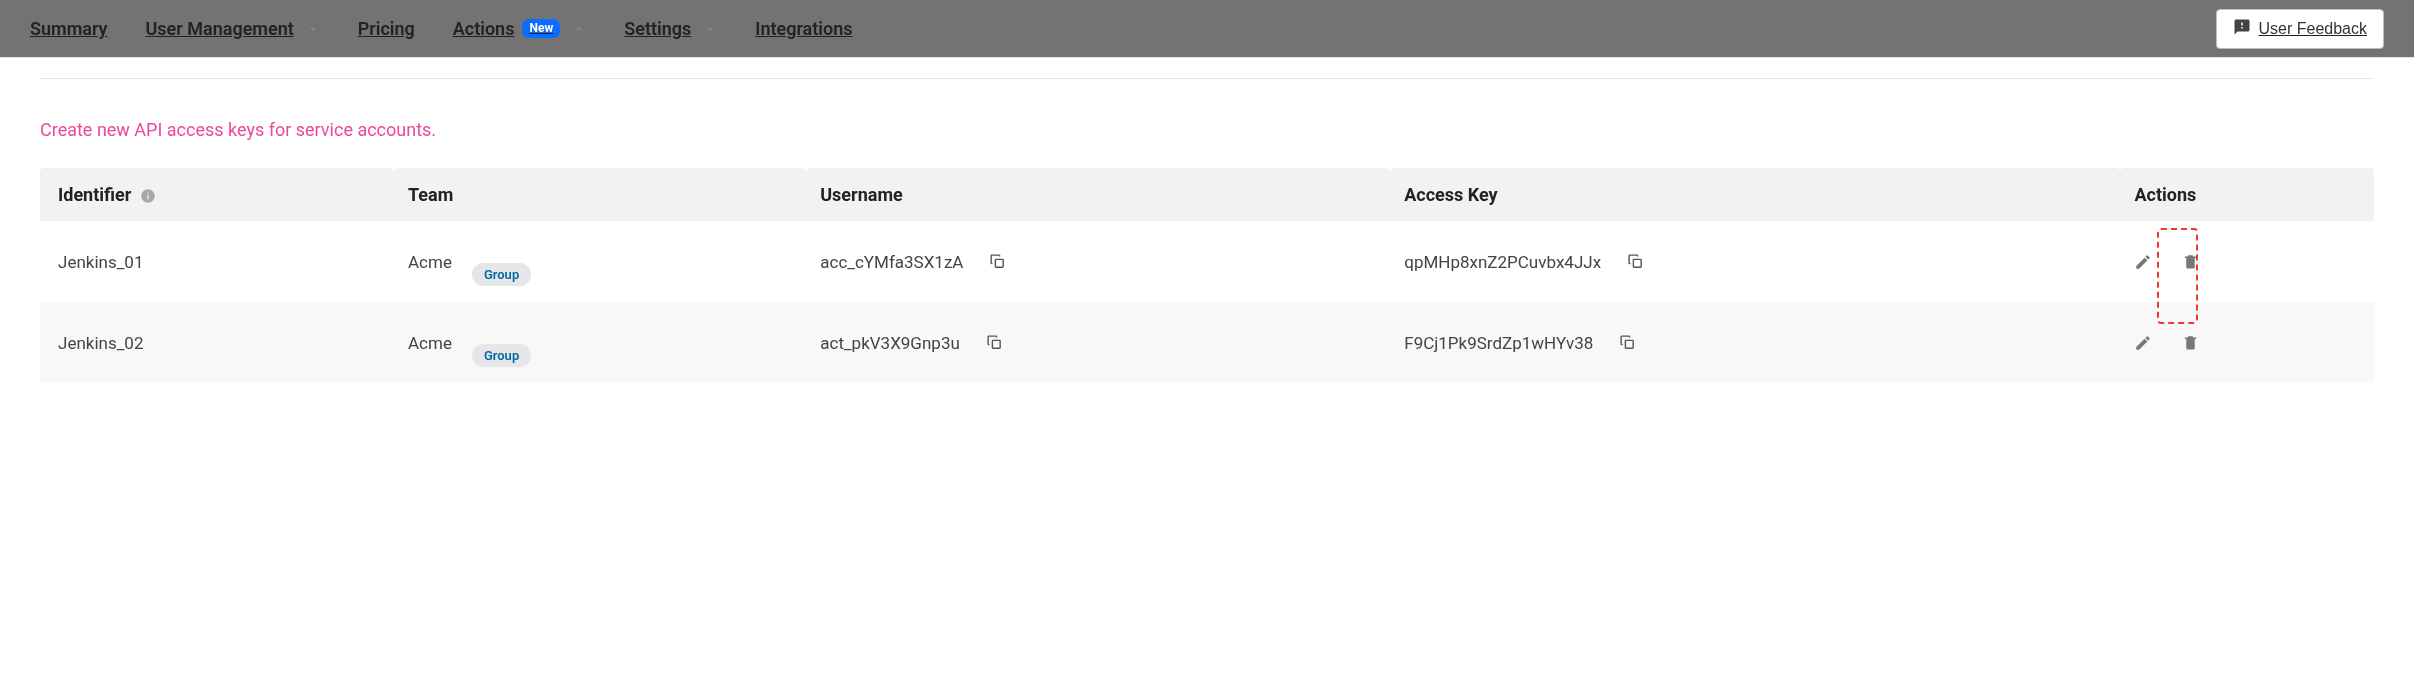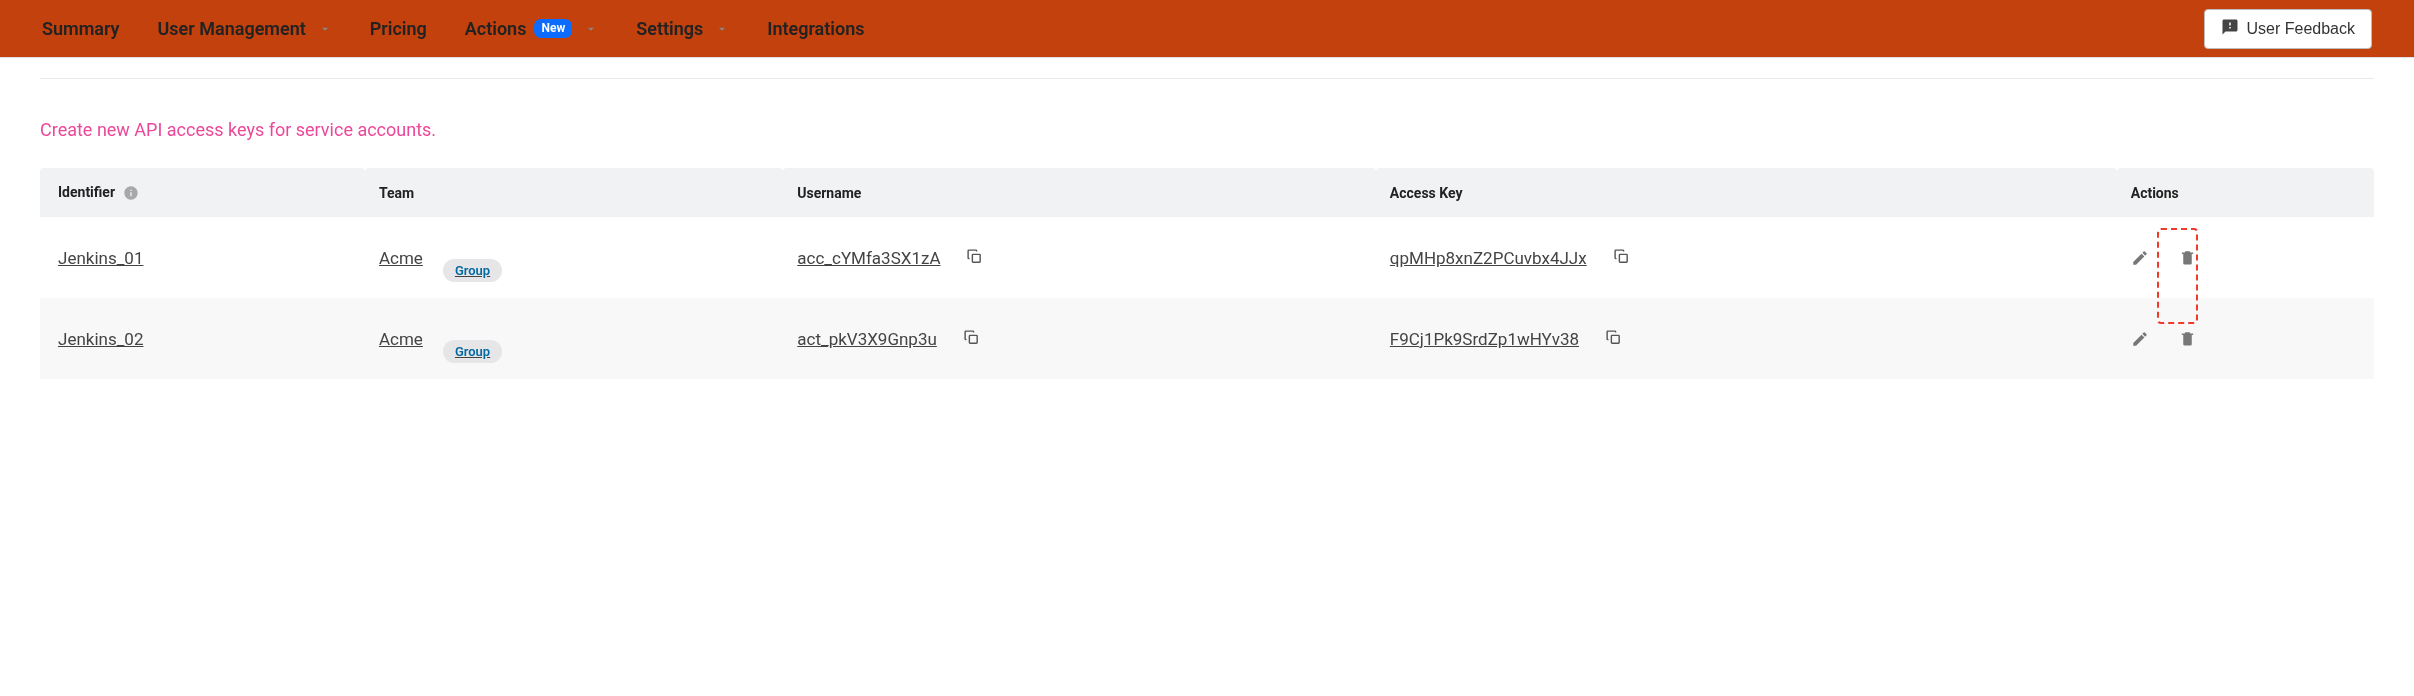--- a/index.html
+++ b/index.html
@@ -6,24 +6,25 @@
     body {
       font-family: -apple-system, BlinkMacSystemFont, "Segoe UI", Roboto, Helvetica, Arial, sans-serif;
       background: #fff;
       color: #222;
       font-size: 16px;
     }
     .topbar {
       display: flex;
       align-items: center;
       justify-content: space-between;
-      padding: 0 42px;
+      padding: 0 30px;
       height: 58px;
       border-bottom: 1px solid #e0e0e0;
-      background: #c2410c;
+      background: #737373;
+      text-decoration: underline;
     }
     .nav {
       display: flex;
       align-items: center;
       gap: 38px;
     }
     .nav-item {
       display: flex;
       align-items: center;
       gap: 8px;
@@ -95,60 +96,60 @@
     }
     .table {
       width: 100%;
       border-collapse: collapse;
     }
     .table thead tr {
       background: #f1f2f3;
     }
     .table th {
       text-align: left;
-      font-size: 14px;
+      font-size: 18px;
       font-weight: 700;
       color: #222;
       padding: 16px 14px;
       border-radius: 4px 4px 0 0;
     }
     .table th.first { padding-left: 18px; }
     .th-info {
       display: inline-flex;
       vertical-align: middle;
       margin-left: 4px;
       color: #a8a8a8;
     }
     .table tbody tr:nth-child(even) {
       background: #f8f8f9;
     }
     .table td {
       padding: 16px 14px;
       font-size: 17px;
       color: #444;
       vertical-align: middle;
-      text-decoration: underline;
     }
     .table td.first { padding-left: 18px; }
     .team-cell {
       display: flex;
       align-items: center;
       gap: 20px;
     }
     .group-chip {
       background: #e6e6e8;
       color: #0369a1;
       font-size: 13px;
       font-weight: 600;
       padding: 4px 12px;
       border-radius: 12px;
       margin-top: 26px;
     }
     .copy-cell {
       display: flex;
+      align-items: center;
       gap: 26px;
     }
     .copy-icon {
       display: inline-flex;
       color: #555;
       cursor: pointer;
     }
     .actions-cell {
       display: flex;
       align-items: center;

